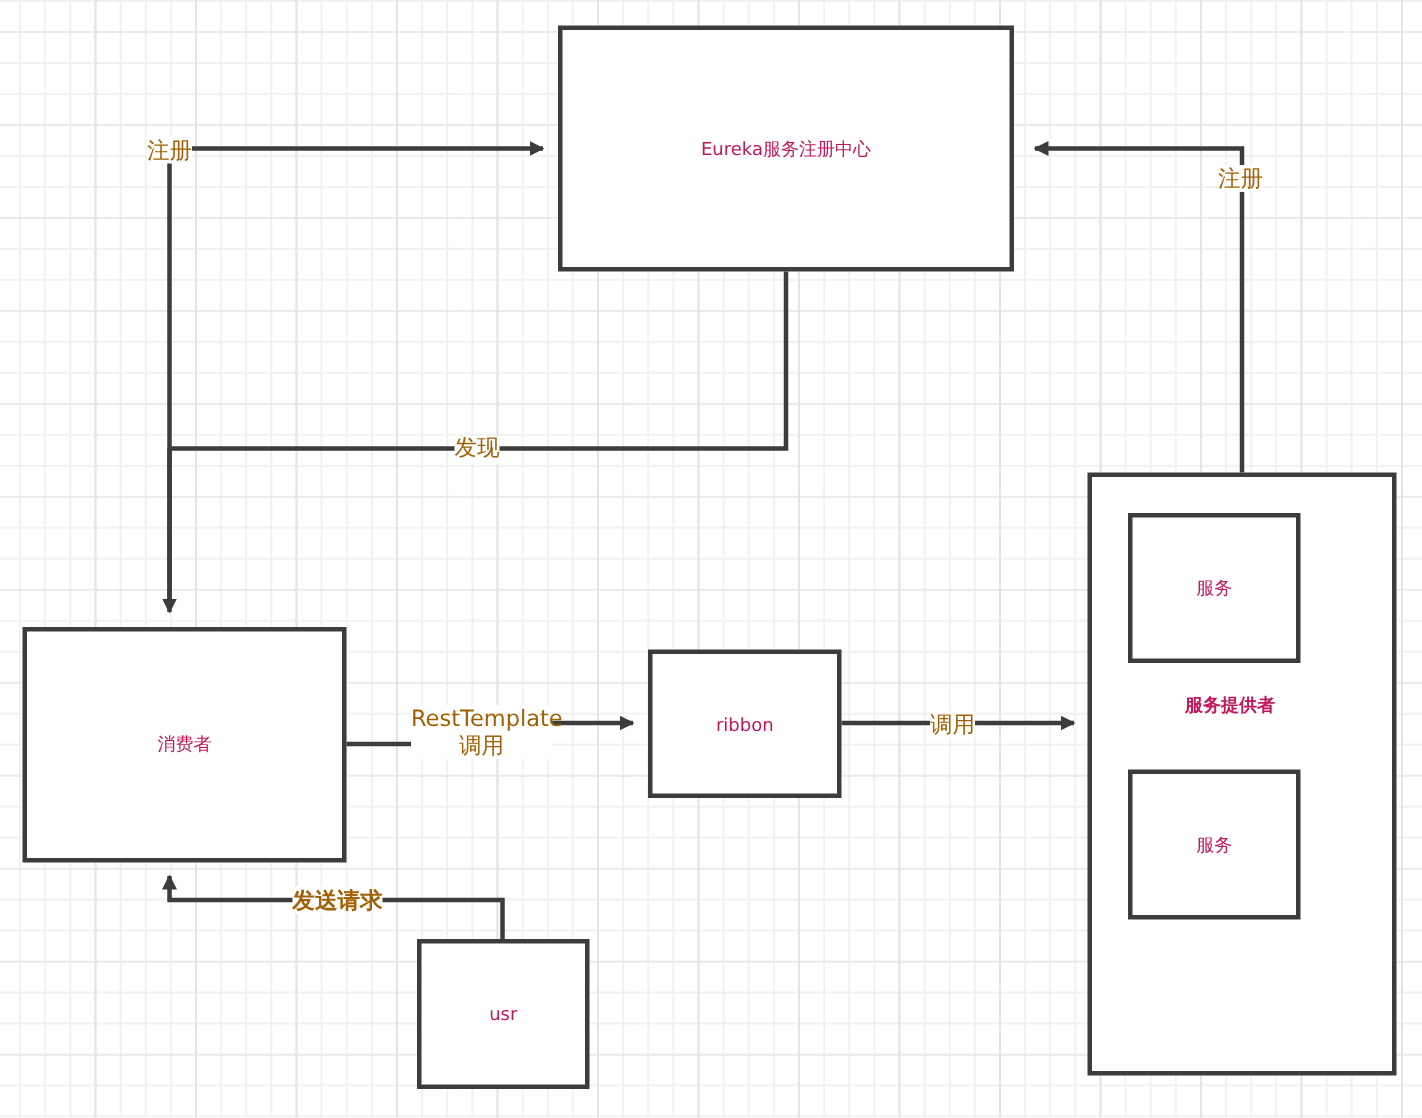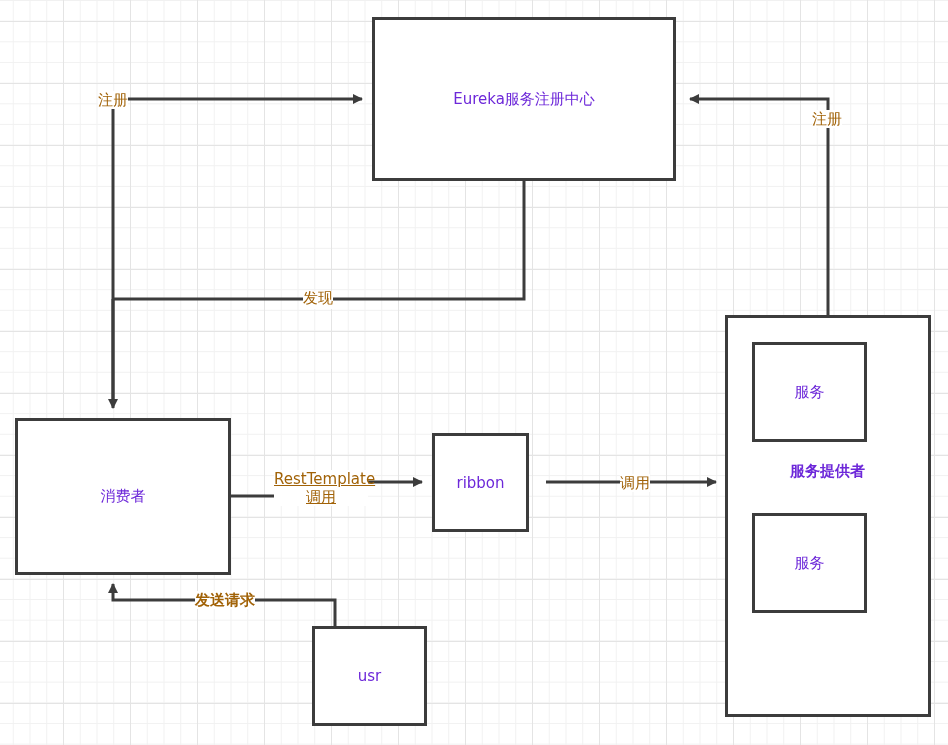--- a/index.html
+++ b/index.html
@@ -14,21 +14,21 @@
       background-size: 67px 62px, 67px 62px, 16.75px 20.67px, 16.75px 20.67px;
       background-position: -4px 21px, -4px 21px, -4px 0px, -4px 0px;
       font-family: "DejaVu Sans", "Liberation Sans", sans-serif;
       color: #333333;
     }
     svg.edges { position: absolute; left: 0; top: 0; width: 948px; height: 745px; }
     .node {
       position: absolute; box-sizing: border-box;
       border: 3px solid #3c3c3c; background: #ffffff;
       display: flex; align-items: center; justify-content: center;
-      font-size: 15px; color: #6d28d9;
+      font-size: 12px; color: #be185d;
     }
     .node.provider { align-items: center; }
     .lbl {
       position: absolute; background: #ffffff; font-size: 15px; color: #a16207;
       line-height: 18px; white-space: nowrap; text-align: center;
     }
   </style>
 </head>
 <body>
 
@@ -56,41 +56,41 @@
 </svg>
 
 <div class="node" style="left:372px;top:17px;width:304px;height:164px;">
   <span>Eureka服务注册中心</span>
 </div>
 
 <div class="node" style="left:15px;top:418px;width:216px;height:157px;">
   <span>消费者</span>
 </div>
 
-<div class="node" style="left:432px;top:433px;width:97px;height:99px;">
+<div class="node" style="left:432px;top:433px;width:129px;height:99px;">
   <span>ribbon</span>
 </div>
 
 <div class="node provider" style="left:725px;top:315px;width:206px;height:402px;font-weight:bold;">
   <span style="position:absolute;left:62px;top:144px;">服务提供者</span>
 </div>
 
 <div class="node" style="left:752px;top:342px;width:115px;height:100px;">
   <span>服务</span>
 </div>
 
 <div class="node" style="left:752px;top:513px;width:115px;height:100px;">
   <span>服务</span>
 </div>
 
-<div class="node" style="left:278px;top:626px;width:115px;height:100px;margin-left:34px;">
+<div class="node" style="left:278px;top:626px;width:115px;height:100px;">
   <span>usr</span>
 </div>
 
 <div class="lbl" style="left:98px;top:91px;">注册</div>
 <div class="lbl" style="left:812px;top:110px;">注册</div>
 <div class="lbl" style="left:303px;top:291px;font-family:Liberation Mono, monospace;">发现</div>
-<div class="lbl" style="left:274px;top:470px;width:94px;text-decoration:underline;">
+<div class="lbl" style="left:274px;top:470px;width:94px;">
   <div>RestTemplate</div>
   <div>调用</div>
 </div>
 <div class="lbl" style="left:620px;top:474px;">调用</div>
 <div class="lbl" style="left:195px;top:591px;font-weight:bold;">发送请求</div>
 
 </body></html>

